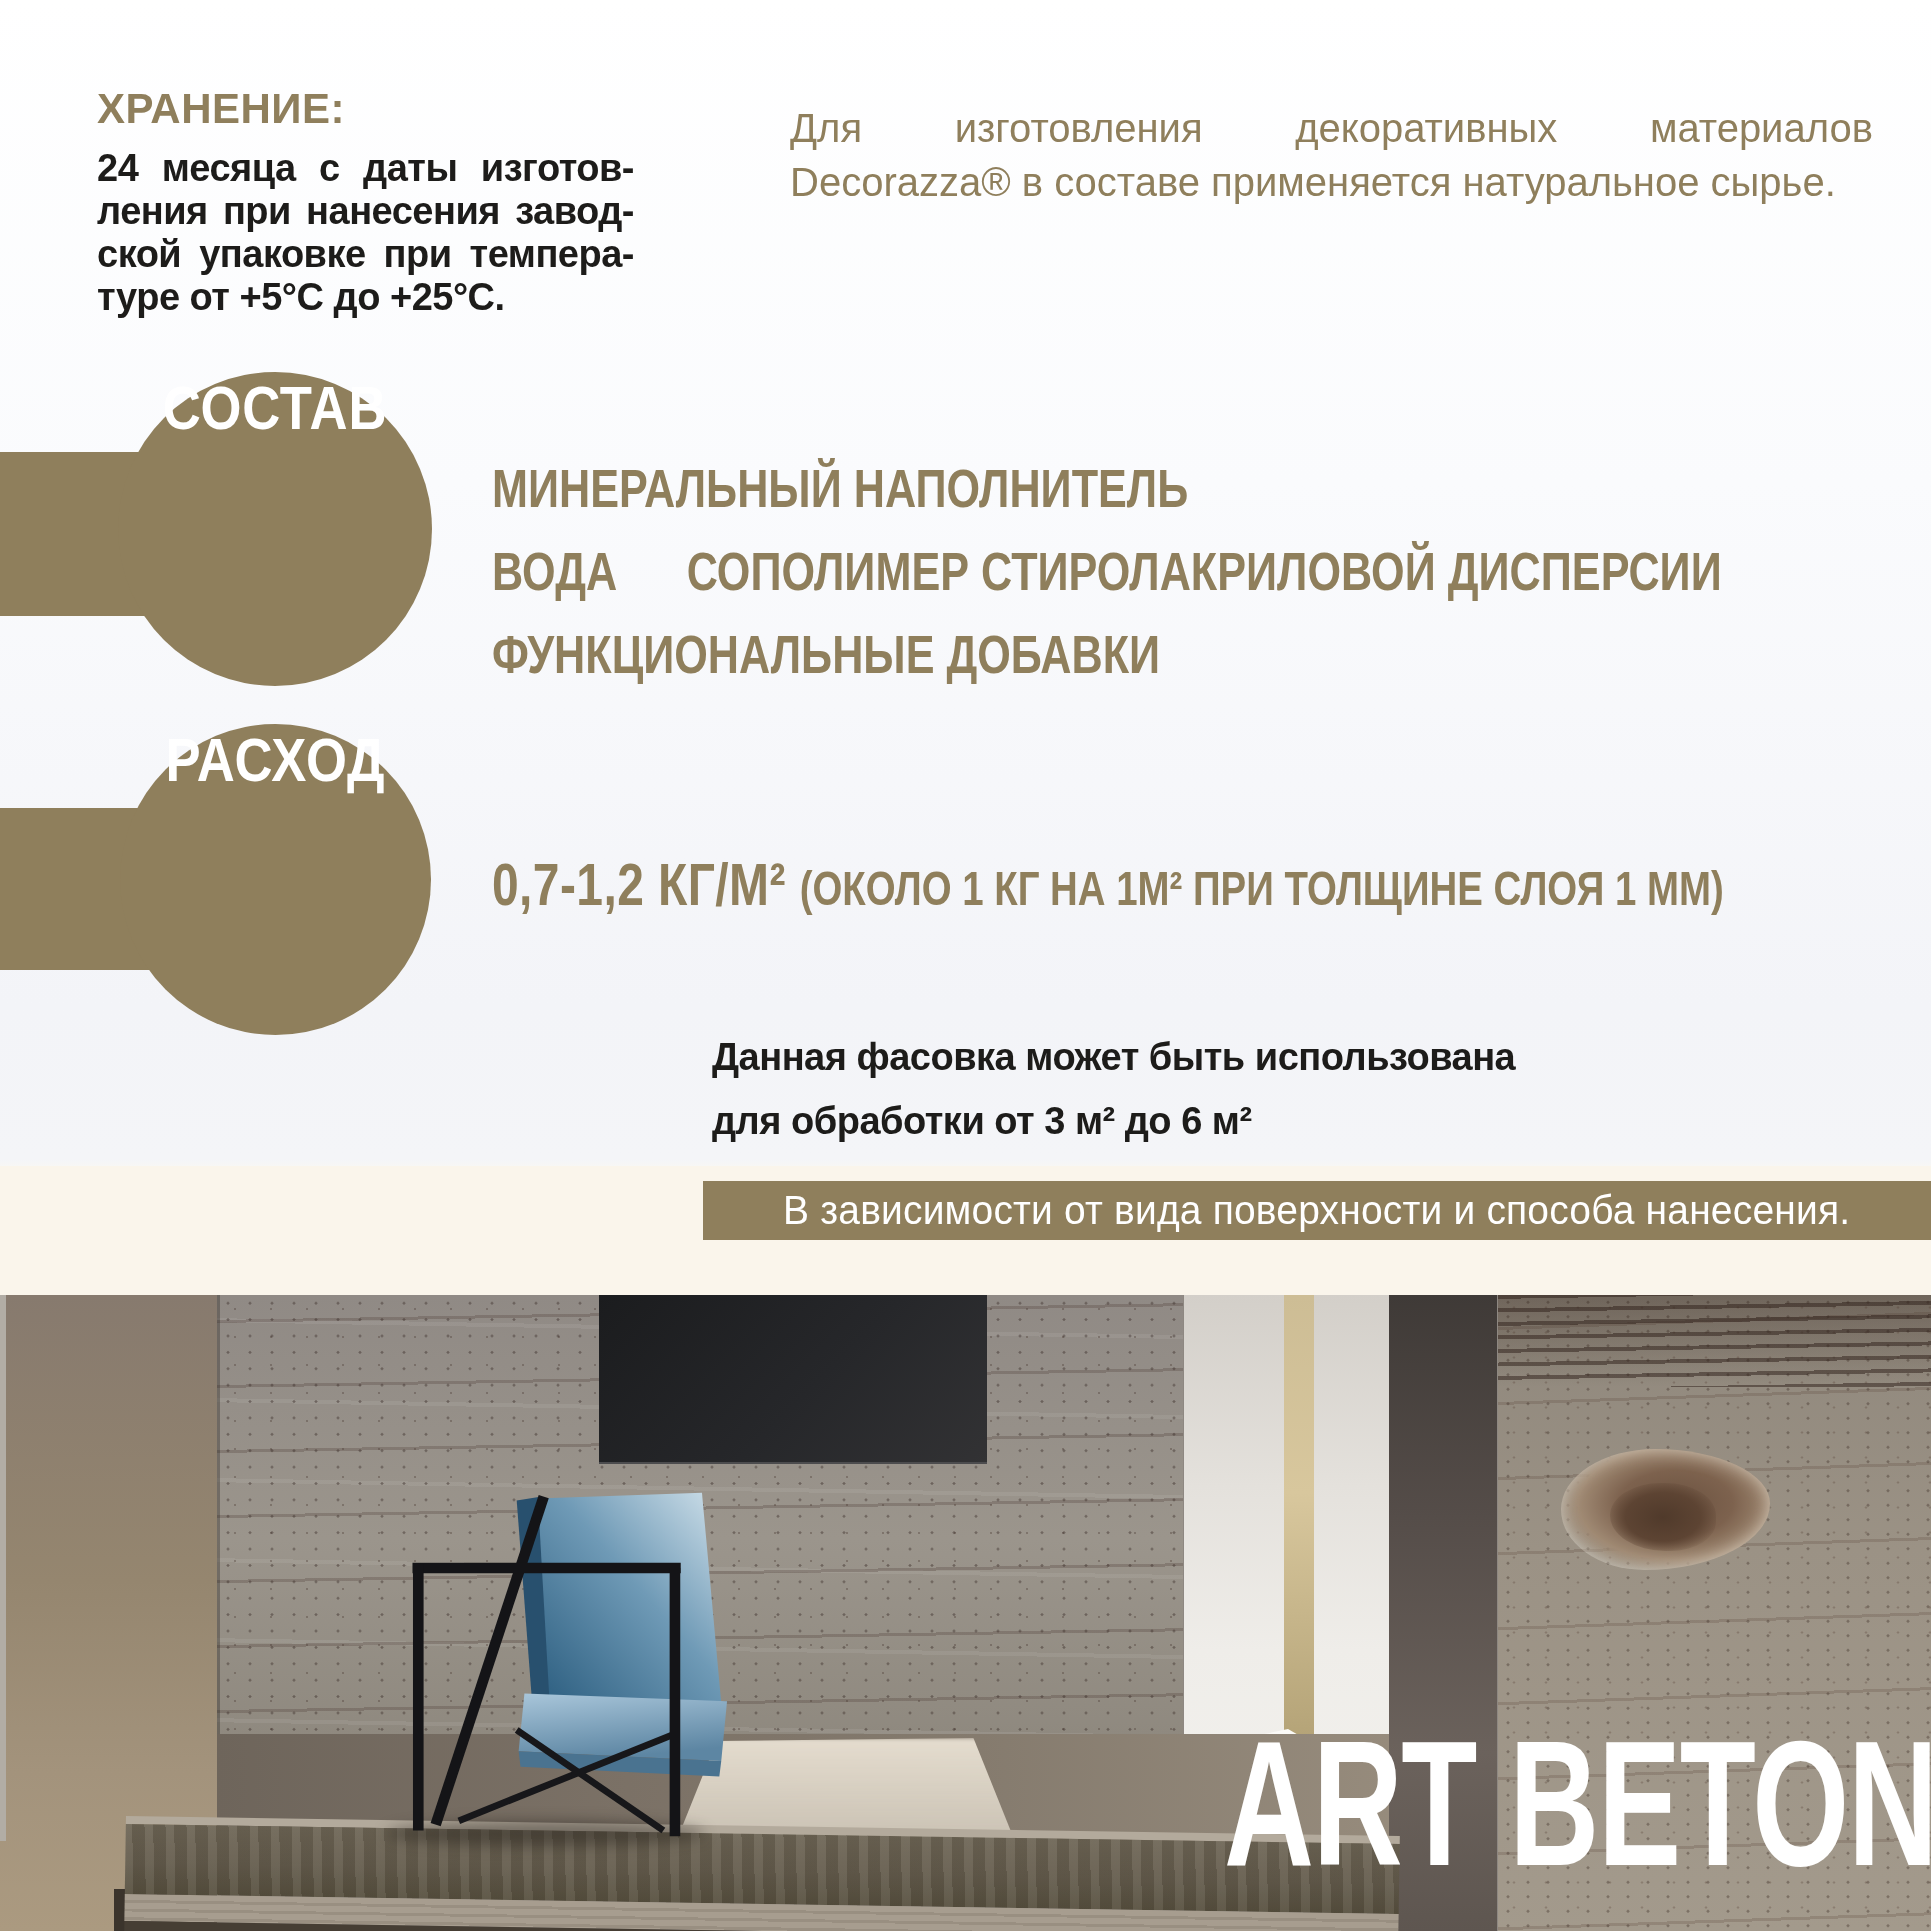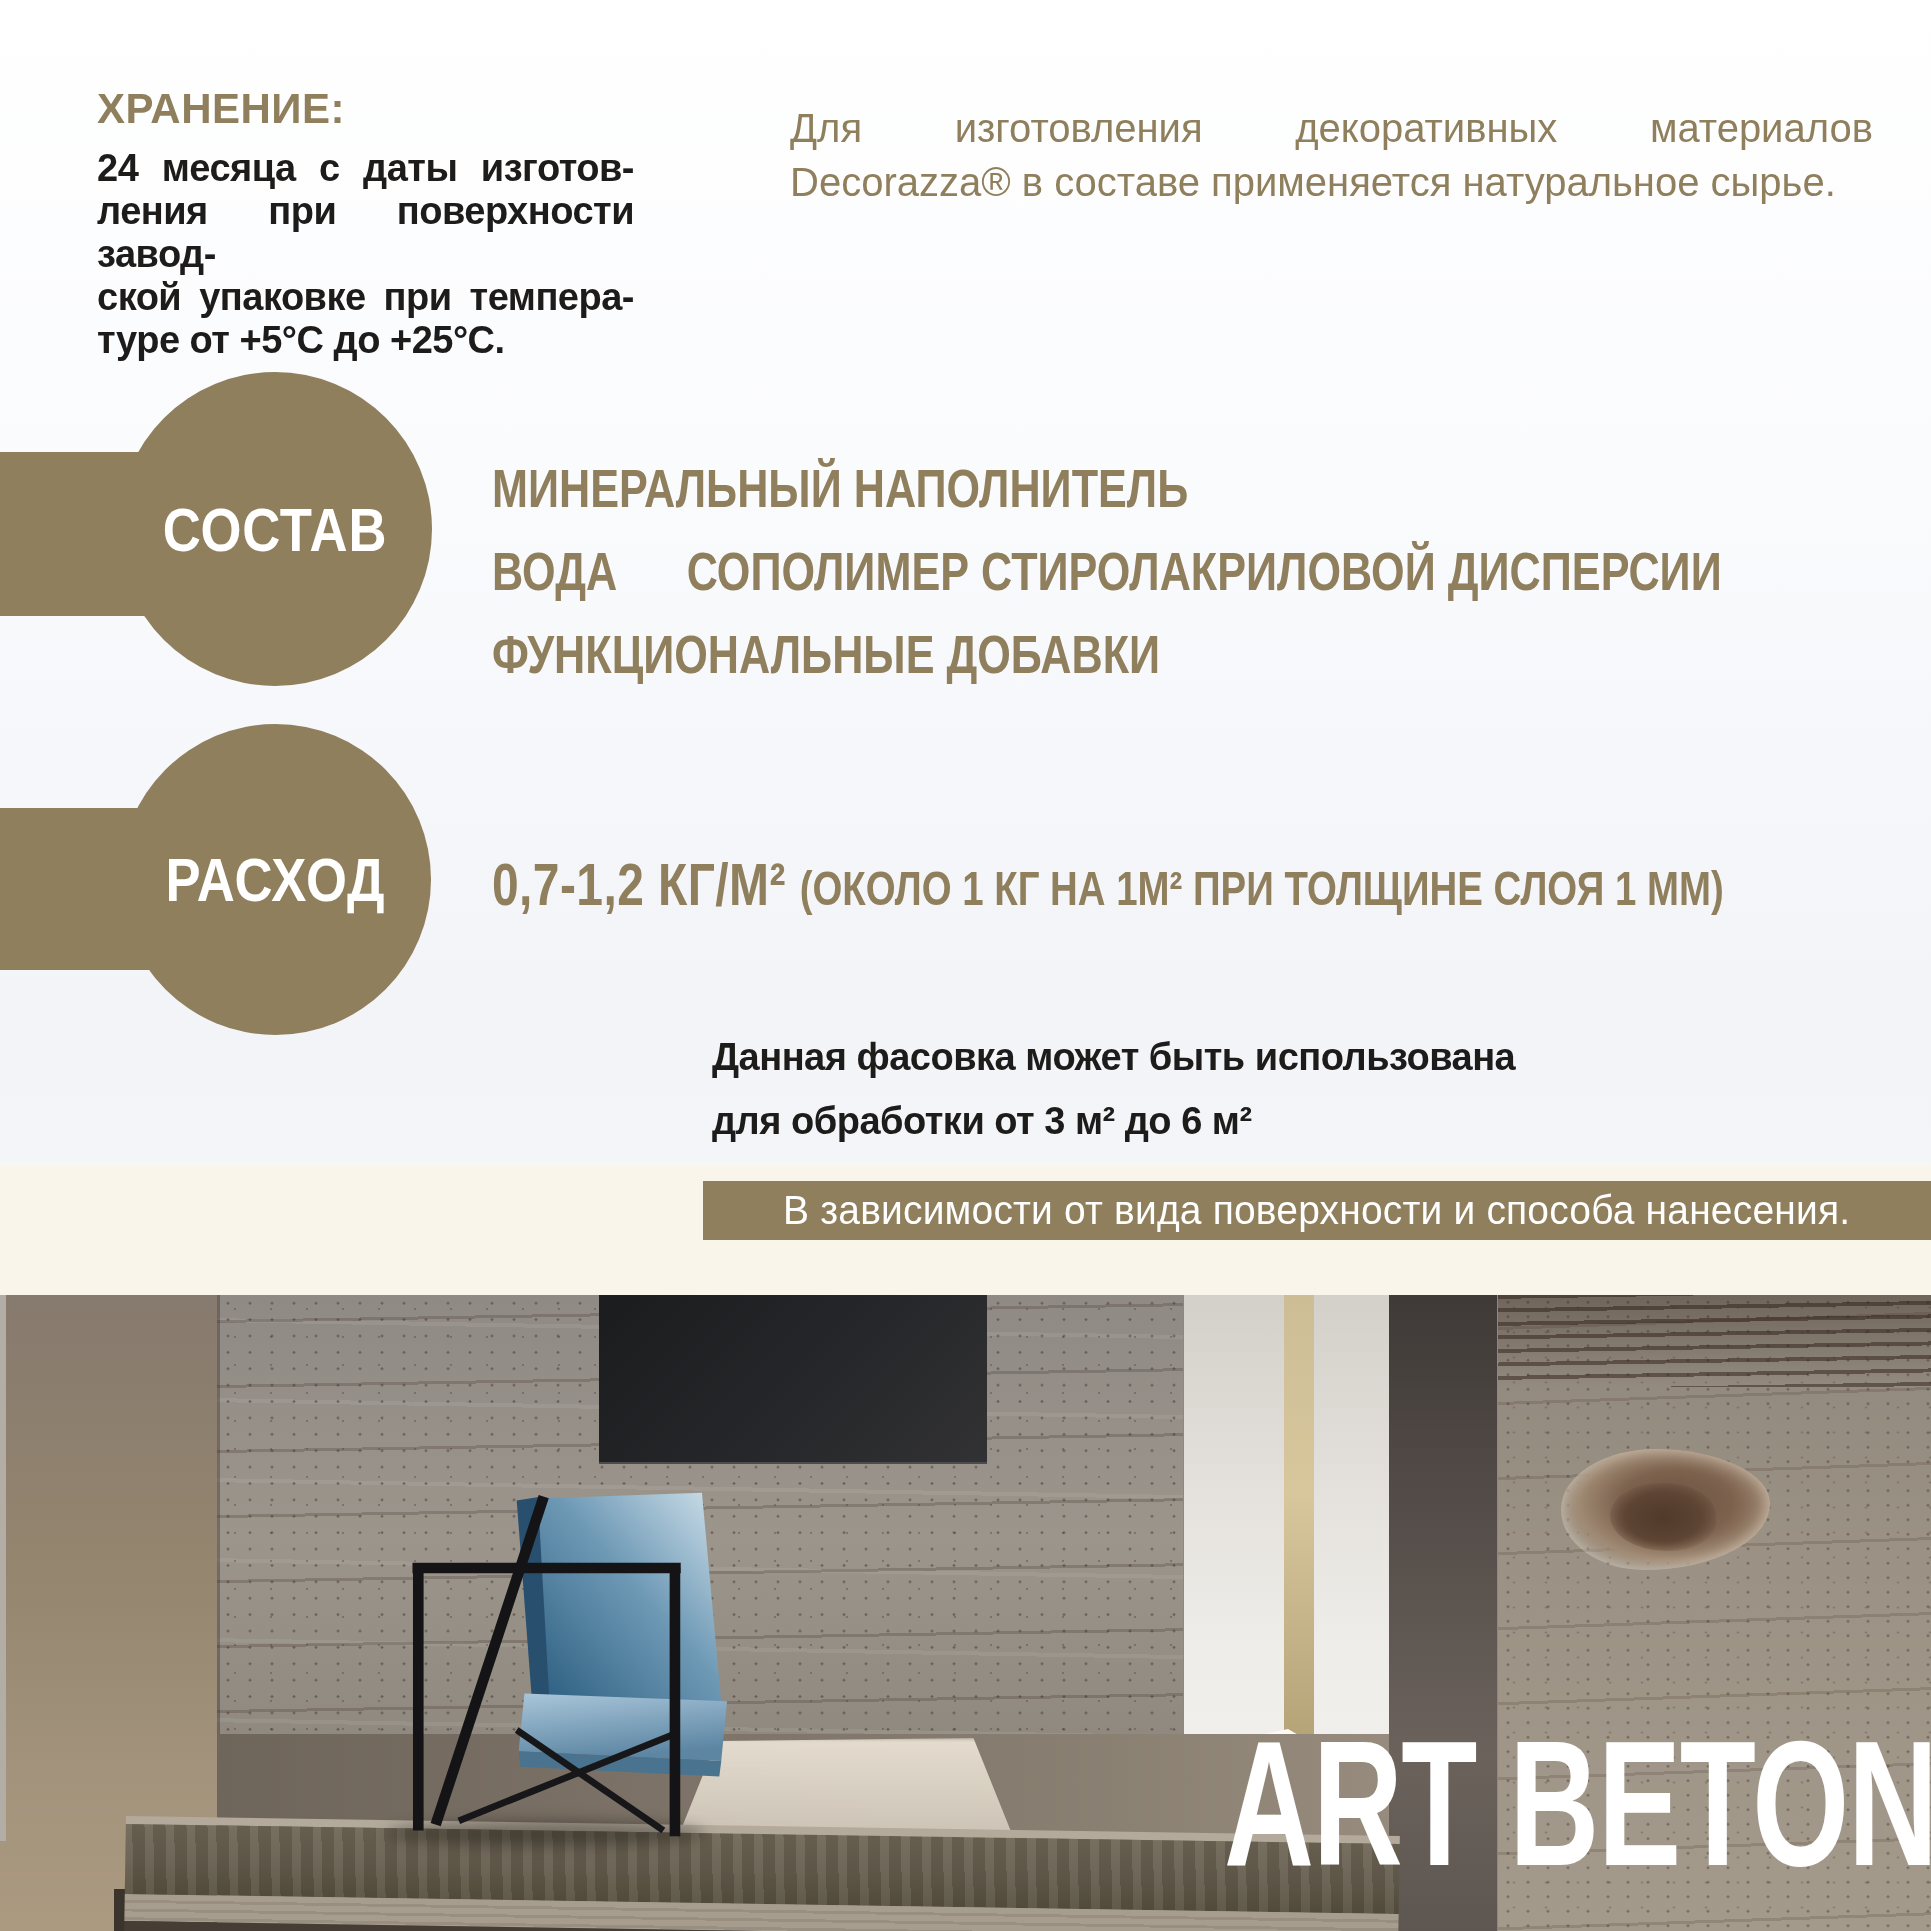--- a/index.html
+++ b/index.html
@@ -28,21 +28,21 @@
   .storage-text{font-size:38px;font-weight:bold;color:var(--text-dark);line-height:43px;letter-spacing:-0.5px;}
   .jline{text-align:justify;text-align-last:justify;}
   .jline.last{text-align-last:left;}
 
   .intro{position:absolute;left:790px;top:101px;width:1083px;
     font-size:40px;font-weight:400;color:var(--accent);line-height:54px;}
 
   
   .badge-tab{position:absolute;left:0;width:275px;background:var(--accent);}
   .badge-circle{position:absolute;border-radius:50%;background:var(--accent);
-    display:flex;align-items:center;justify-content:center;}
+    display:flex;align-items:flex-start;justify-content:center;}
   .badge-label{color:#fff;font-weight:bold;font-size:62px;letter-spacing:1px;
     transform:scaleX(.85);white-space:nowrap;}
   .tab-comp{top:452px;height:164px;}
   .circle-comp{left:118px;top:372px;width:314px;height:314px;}
   .tab-cons{top:808px;height:162px;}
   .circle-cons{left:120px;top:724px;width:311px;height:311px;}
 
   
   .comp-list{position:absolute;left:492px;top:446px;color:var(--accent);font-weight:bold;font-size:54px;}
   .comp-row{height:83px;display:flex;align-items:center;white-space:nowrap;
@@ -145,21 +145,21 @@
 </style>
 </head>
 <body>
 
 <div class="page">
 
   <div class="storage">
     <div class="storage-title">ХРАНЕНИЕ:</div>
     <div class="storage-text">
         <div class="jline">24 месяца с даты изготов-</div>
-        <div class="jline">ления при поверхности завод-</div>
+        <div class="jline">ления при нанесения завод-</div>
         <div class="jline">ской упаковке при темпера-</div>
         <div class="jline last">туре от +5°С до +25°С.</div>
       </div>
   </div>
 
   <div class="intro">
       <div class="jline">Для изготовления декоративных материалов</div>
       <div class="jline last">Decorazza® в составе применяется натуральное сырье.</div>
     </div>
 

